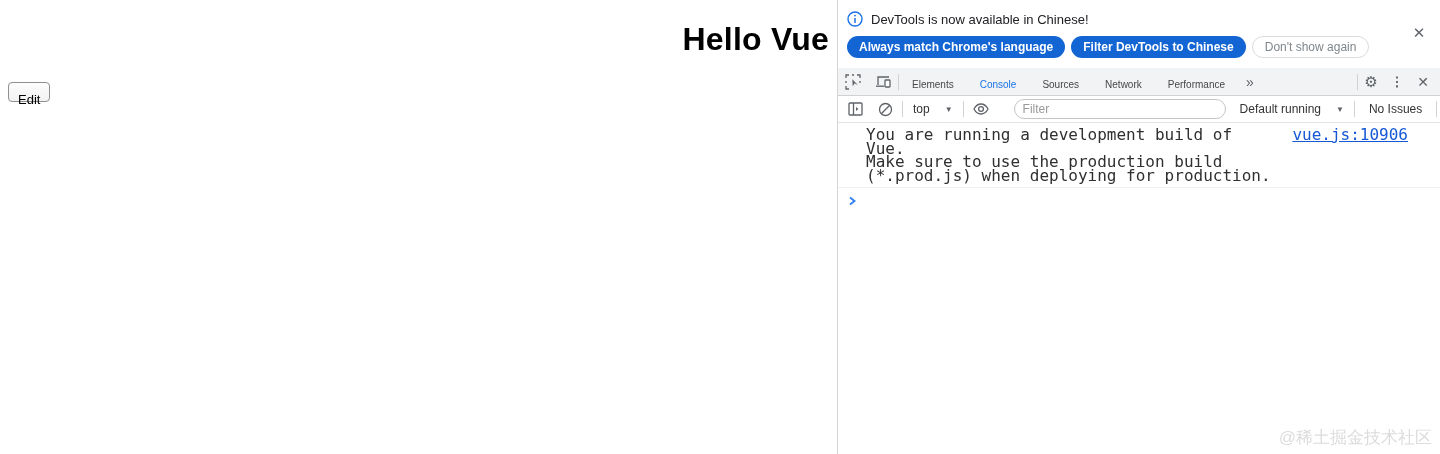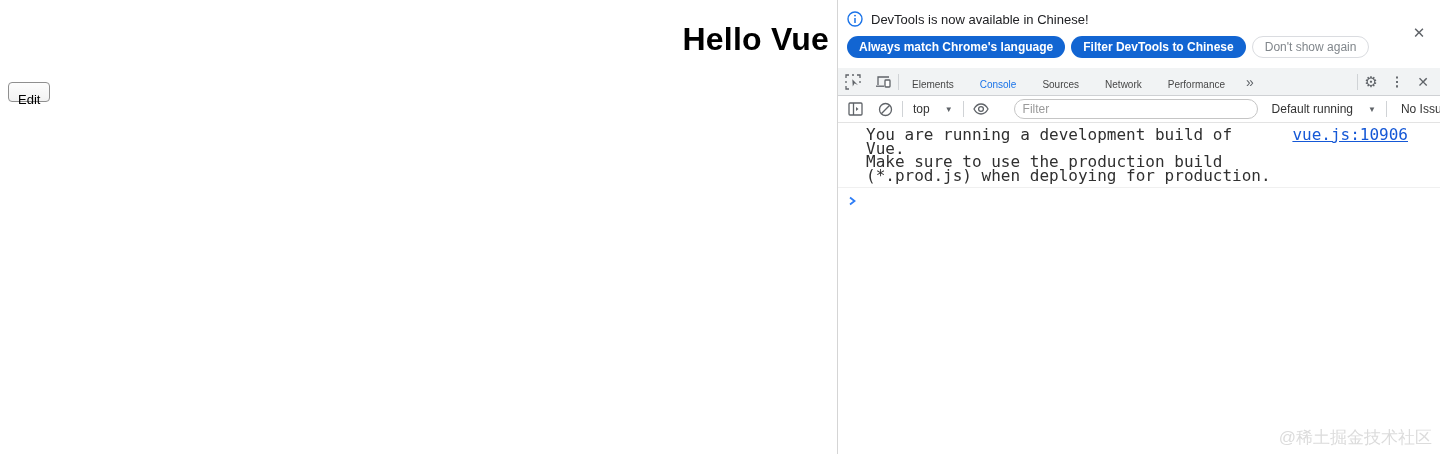--- a/index.html
+++ b/index.html
@@ -112,21 +112,21 @@
     padding: 0 8px 0 4px; gap: 4px;
   }
   .console-toolbar .tool-icon { width: 26px; }
   .ctx-select, .levels-select {
     display: flex; align-items: center; gap: 15px;
     font-size: 12px; color: #333; cursor: pointer;
     padding: 0 6px; white-space: nowrap;
   }
   .caret { font-size: 8px; color: #5f6368; }
   .filter-input {
-    flex: 0 0 auto; width: 244px; height: 20px;
+    flex: 0 0 auto; width: 212px; height: 20px;
     margin-left: 16px;
     border: 1px solid #c5c5c5; border-radius: 10px;
     padding: 0 8px; font-size: 12px; color: #333;
     font-family: "Liberation Sans", sans-serif;
     outline: none; background: #fff;
   }
   .filter-input::placeholder { color: #9a9a9a; }
   .no-issues { font-size: 12px; color: #333; padding: 0 10px; white-space: nowrap; }
   .toolbar-spacer { flex: 1; }
 

